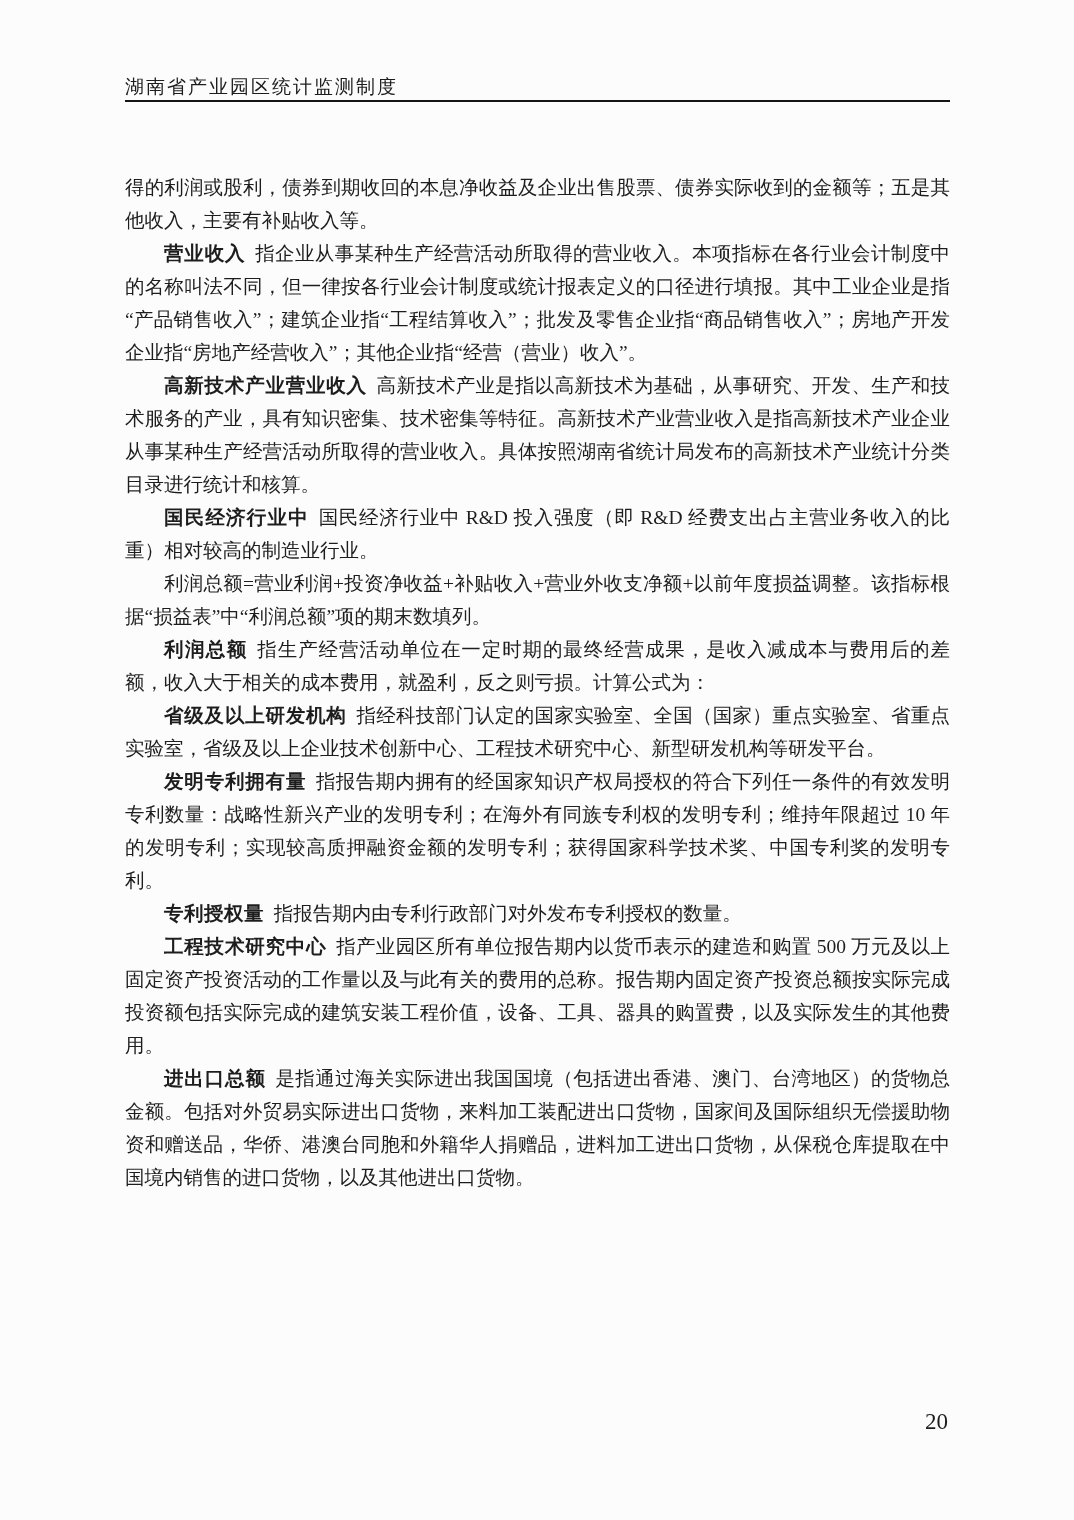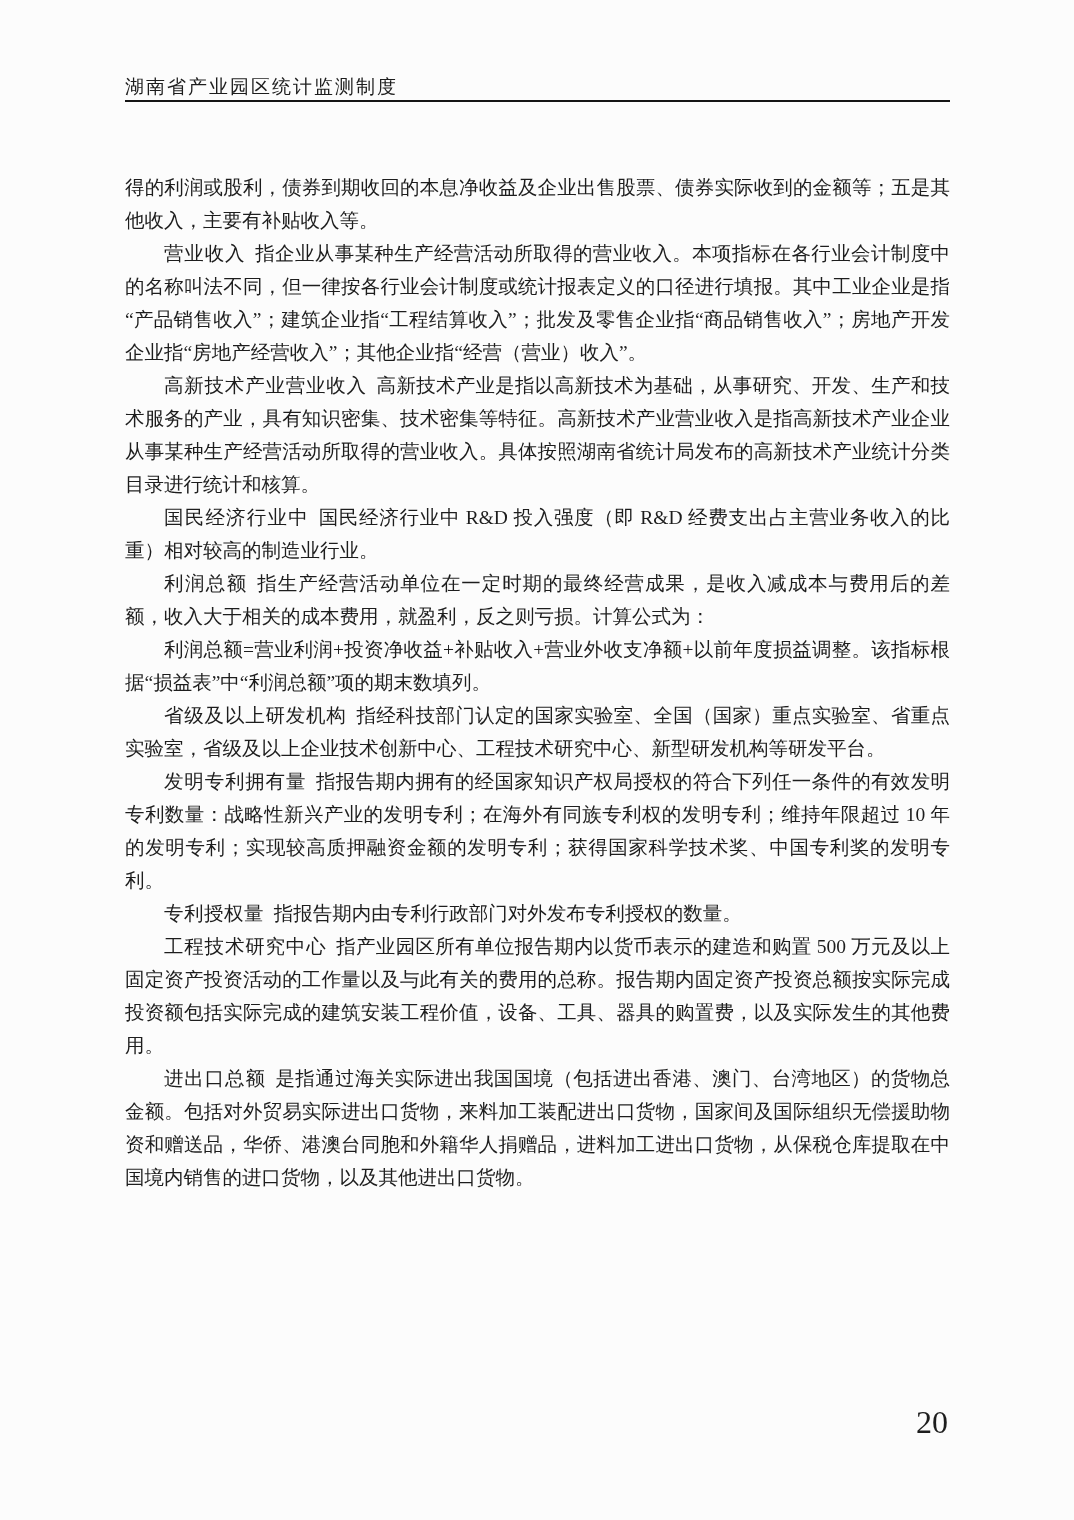--- a/index.html
+++ b/index.html
@@ -31,53 +31,53 @@
     top: 123px; left: 125px; width: 825px;
     font-size: 19.5px;
     line-height: 33px;
     text-align: justify;
     text-justify: inter-ideograph;
     margin-top: 48px;
   }
   .para { margin: 0; text-indent: 2em; }
   .para.no-indent { text-indent: 0; }
   .term {
-    font-weight: normal;
+    font-weight: bold;
     font-family: "Liberation Sans", "DejaVu Sans", sans-serif;
     margin-right: 0.5em;
     letter-spacing: 0.5px;
   }
   .page-number {
     position: absolute;
     top: 1406px;
     right: 126px;
-    font-size: 32px;
+    font-size: 23px;
     line-height: 32px;
   }
 </style>
 </head>
 <body>
 
 <div class="page">
 
   <div class="page-header">湖南省产业园区统计监测制度</div>
   <div class="header-rule"></div>
 
   <div class="content">
     <p class="para no-indent"><span>得的利润或股利，债券到期收回的本息净收益及企业出售股票、债券实际收到的金额等；五是其他收入，主要有补贴收入等。</span></p>
 
     <p class="para"><b class="term">营业收入</b><span>指企业从事某种生产经营活动所取得的营业收入。本项指标在各行业会计制度中的名称叫法不同，但一律按各行业会计制度或统计报表定义的口径进行填报。其中工业企业是指“产品销售收入”；建筑企业指“工程结算收入”；批发及零售企业指“商品销售收入”；房地产开发企业指“房地产经营收入”；其他企业指“经营（营业）收入”。</span></p>
 
     <p class="para"><b class="term">高新技术产业营业收入</b><span>高新技术产业是指以高新技术为基础，从事研究、开发、生产和技术服务的产业，具有知识密集、技术密集等特征。高新技术产业营业收入是指高新技术产业企业从事某种生产经营活动所取得的营业收入。具体按照湖南省统计局发布的高新技术产业统计分类目录进行统计和核算。</span></p>
 
     <p class="para"><b class="term">国民经济行业中</b><span>国民经济行业中 R&amp;D 投入强度（即 R&amp;D 经费支出占主营业务收入的比重）相对较高的制造业行业。</span></p>
 
+    <p class="para"><span>利润总额=营业利润+投资净收益+补贴收入+营业外收支净额+以前年度损益调整。该指标根据“损益表”中“利润总额”项的期末数填列。</span></p>
+
     <p class="para"><b class="term">利润总额</b><span>指生产经营活动单位在一定时期的最终经营成果，是收入减成本与费用后的差额，收入大于相关的成本费用，就盈利，反之则亏损。计算公式为：</span></p>
-
-    <p class="para"><span>利润总额=营业利润+投资净收益+补贴收入+营业外收支净额+以前年度损益调整。该指标根据“损益表”中“利润总额”项的期末数填列。</span></p>
 
     <p class="para"><b class="term">省级及以上研发机构</b><span>指经科技部门认定的国家实验室、全国（国家）重点实验室、省重点实验室，省级及以上企业技术创新中心、工程技术研究中心、新型研发机构等研发平台。</span></p>
 
 
     <p class="para"><b class="term">发明专利拥有量</b><span>指报告期内拥有的经国家知识产权局授权的符合下列任一条件的有效发明专利数量：战略性新兴产业的发明专利；在海外有同族专利权的发明专利；维持年限超过 10 年的发明专利；实现较高质押融资金额的发明专利；获得国家科学技术奖、中国专利奖的发明专利。</span></p>
 
     <p class="para"><b class="term">专利授权量</b><span>指报告期内由专利行政部门对外发布专利授权的数量。</span></p>
 
 
     <p class="para"><b class="term">工程技术研究中心</b><span>指产业园区所有单位报告期内以货币表示的建造和购置 500 万元及以上固定资产投资活动的工作量以及与此有关的费用的总称。报告期内固定资产投资总额按实际完成投资额包括实际完成的建筑安装工程价值，设备、工具、器具的购置费，以及实际发生的其他费用。</span></p>

